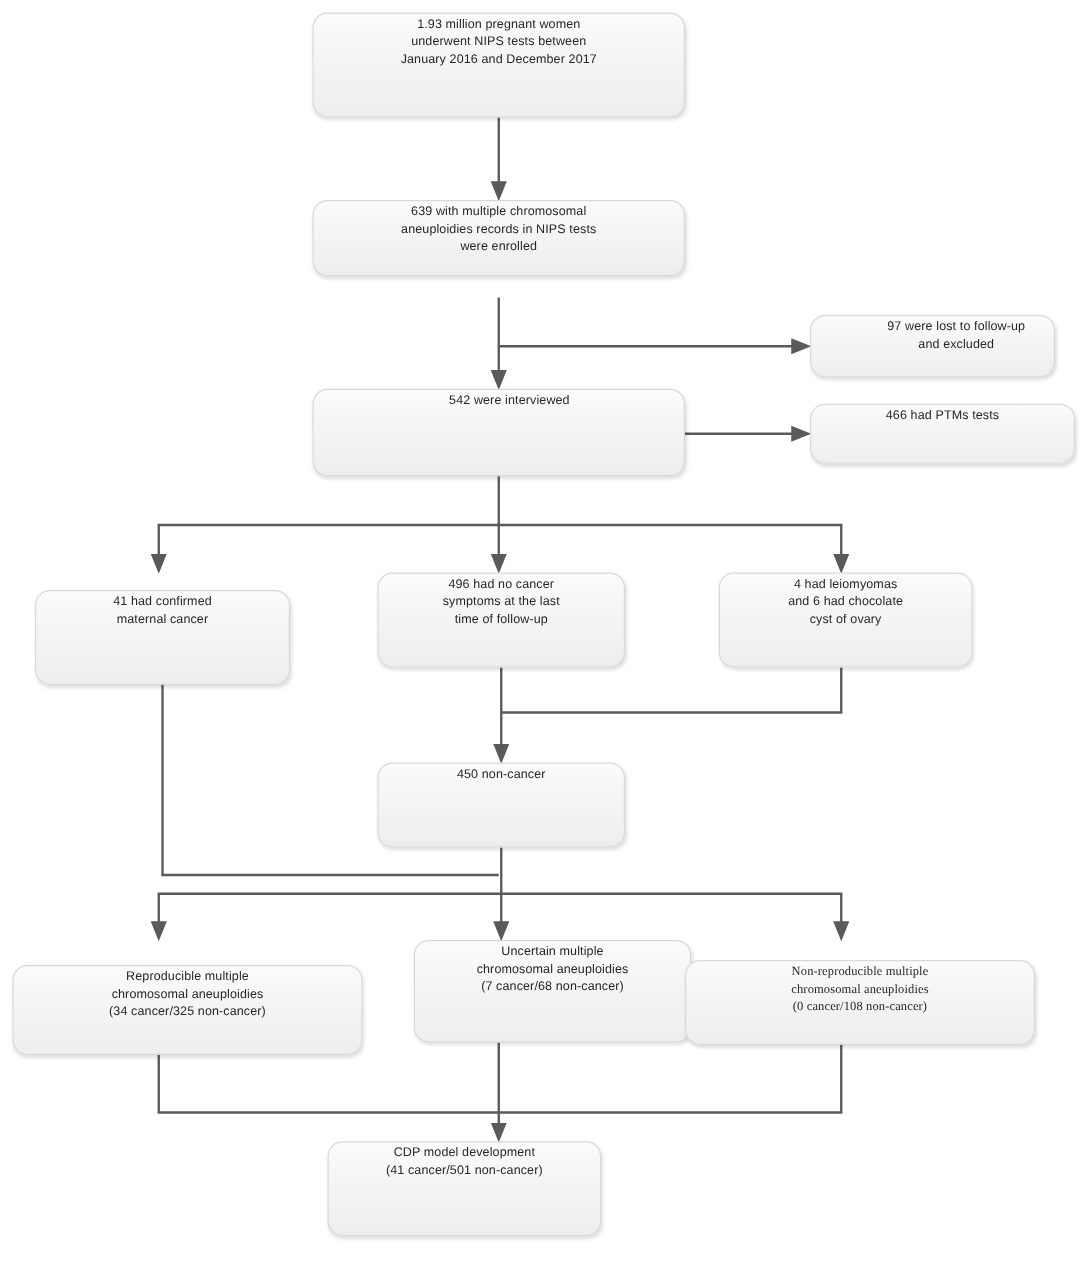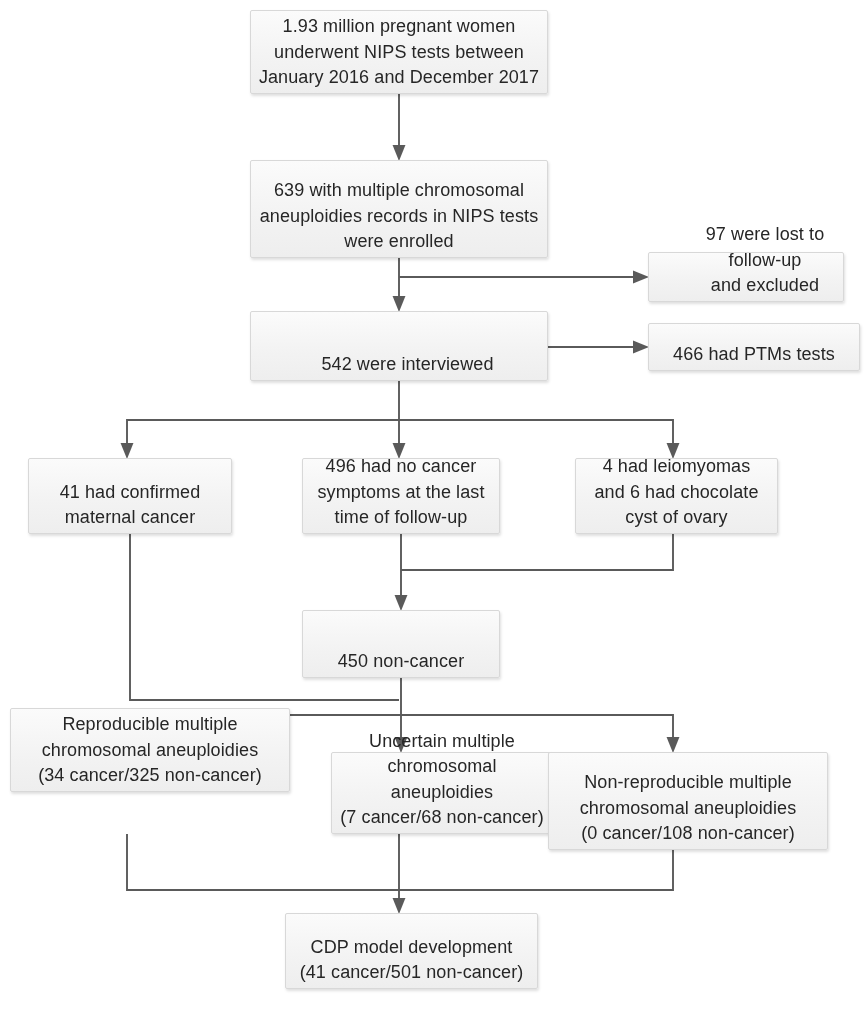--- a/index.html
+++ b/index.html
@@ -25,28 +25,28 @@
     top: 0;
     left: 0;
     width: 866px;
     height: 1009px;
   }
   .node-box {
     position: absolute;
     box-sizing: border-box;
     background: linear-gradient(180deg, #fbfbfb 0%, #f3f3f3 55%, #eeeeee 100%);
     border: 1px solid #d8d8d8;
-    border-radius: 2px;
+    border-radius: 12px;
     box-shadow: 1px 2px 3px rgba(0,0,0,0.13);
     display: flex;
-    align-items: flex-end;
+    align-items: flex-start;
     justify-content: center;
     text-align: center;
     color: #262626;
-    font-size: 18px;
+    font-size: 10px;
     line-height: 1.42;
     font-family: "Liberation Sans", sans-serif;
     padding: 2px 6px;
     letter-spacing: 0.1px;
   }
   .node-text {
     display: block;
     white-space: pre-line;
   }
 </style>
@@ -80,66 +80,66 @@
         <path d="M 399 834 L 399 906" stroke="#5a5a5a" marker-end="url(#arrowhead)"></path>
       </g>
   </svg>
 
   <div id="node-layer">
       <div class="node-box" style="left: 250px; top: 10px; width: 298px; height: 84px;">
         <span class="node-text">1.93 million pregnant women
 underwent NIPS tests between
 January 2016 and December 2017</span>
       </div>
-      <div class="node-box" style="left: 250px; top: 160px; width: 298px; height: 98px;">
+      <div class="node-box" style="left: 250px; top: 160px; width: 298px; height: 61px;">
         <span class="node-text">639 with multiple chromosomal
 aneuploidies records in NIPS tests
 were enrolled</span>
       </div>
       <div class="node-box" style="left: 648px; top: 252px; width: 196px; height: 50px; padding-left: 44px;">
         <span class="node-text">97 were lost to follow-up
 and excluded</span>
       </div>
       <div class="node-box" style="left: 250px; top: 311px; width: 298px; height: 70px; padding-left: 23px;">
         <span class="node-text">542 were interviewed</span>
       </div>
       <div class="node-box" style="left: 648px; top: 323px; width: 212px; height: 48px;">
         <span class="node-text">466 had PTMs tests</span>
       </div>
-      <div class="node-box" style="left: 28px; top: 458px; width: 204px; height: 76px;">
+      <div class="node-box" style="left: 28px; top: 472px; width: 204px; height: 76px;">
         <span class="node-text">41 had confirmed
 maternal cancer</span>
       </div>
       <div class="node-box" style="left: 302px; top: 458px; width: 198px; height: 76px;">
         <span class="node-text">496 had no cancer
 symptoms at the last
 time of follow-up</span>
       </div>
       <div class="node-box" style="left: 575px; top: 458px; width: 203px; height: 76px;">
         <span class="node-text">4 had leiomyomas
 and 6 had chocolate
 cyst of ovary</span>
       </div>
       <div class="node-box" style="left: 302px; top: 610px; width: 198px; height: 68px;">
         <span class="node-text">450 non-cancer</span>
       </div>
-      <div class="node-box" style="left: 10px; top: 708px; width: 280px; height: 84px;">
+      <div class="node-box" style="left: 10px; top: 772px; width: 280px; height: 72px;">
         <span class="node-text">Reproducible multiple
 chromosomal aneuploidies
 (34 cancer/325 non-cancer)</span>
       </div>
       <div class="node-box" style="left: 298px; top: 752px; width: 222px; height: 82px; margin-left: 33px;">
         <span class="node-text">Uncertain multiple
 chromosomal aneuploidies
 (7 cancer/68 non-cancer)</span>
       </div>
-      <div class="node-box" style="left: 548px; top: 752px; width: 280px; height: 98px;">
+      <div class="node-box" style="left: 548px; top: 768px; width: 280px; height: 68px; font-family: Liberation Serif, serif;">
         <span class="node-text">Non-reproducible multiple
 chromosomal aneuploidies
 (0 cancer/108 non-cancer)</span>
       </div>
-      <div class="node-box" style="left: 262px; top: 913px; width: 253px; height: 76px; margin-left: 23px;">
+      <div class="node-box" style="left: 262px; top: 913px; width: 219px; height: 76px;">
         <span class="node-text">CDP model development
 (41 cancer/501 non-cancer)</span>
       </div>
     </div>
 
 </div>
 
 </body></html>

